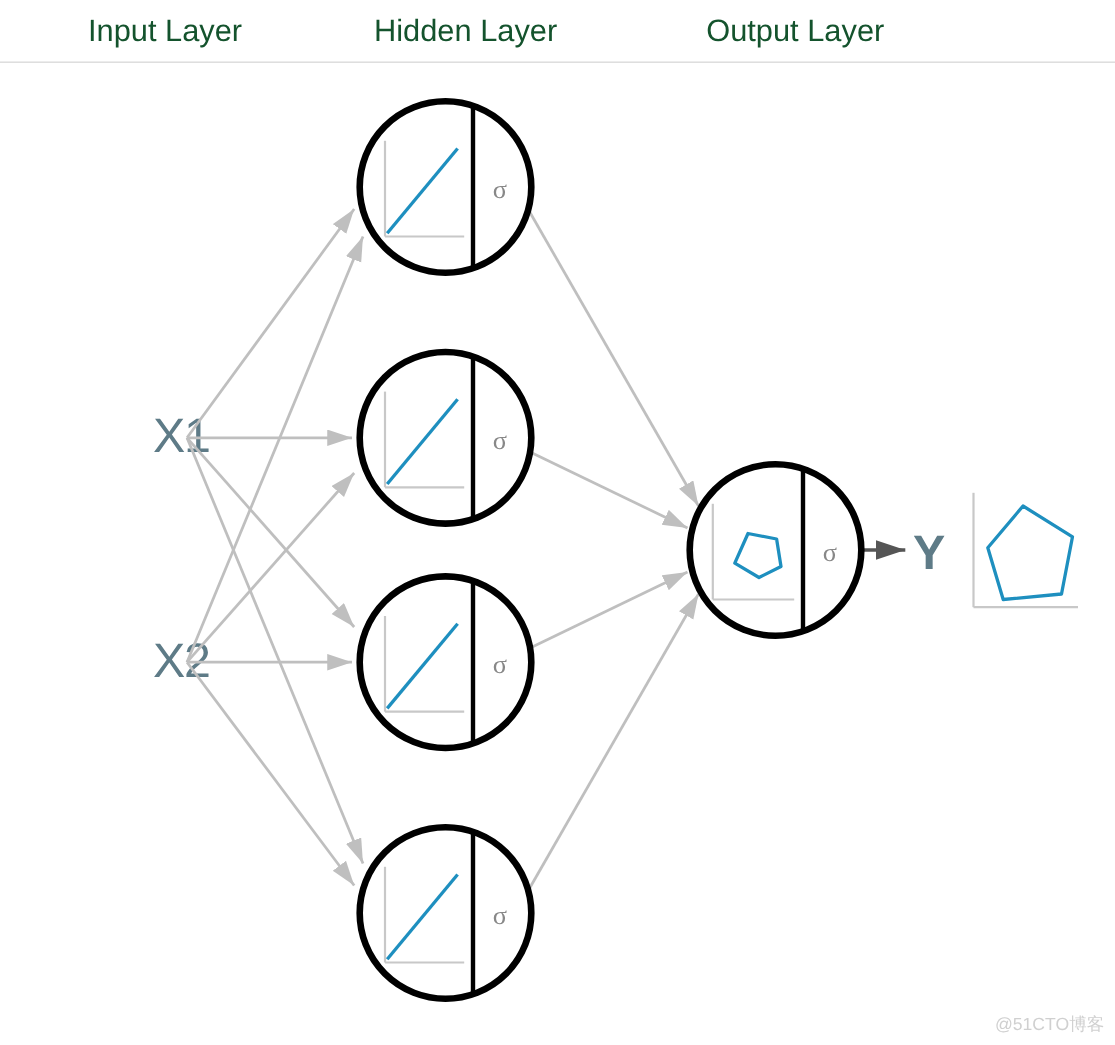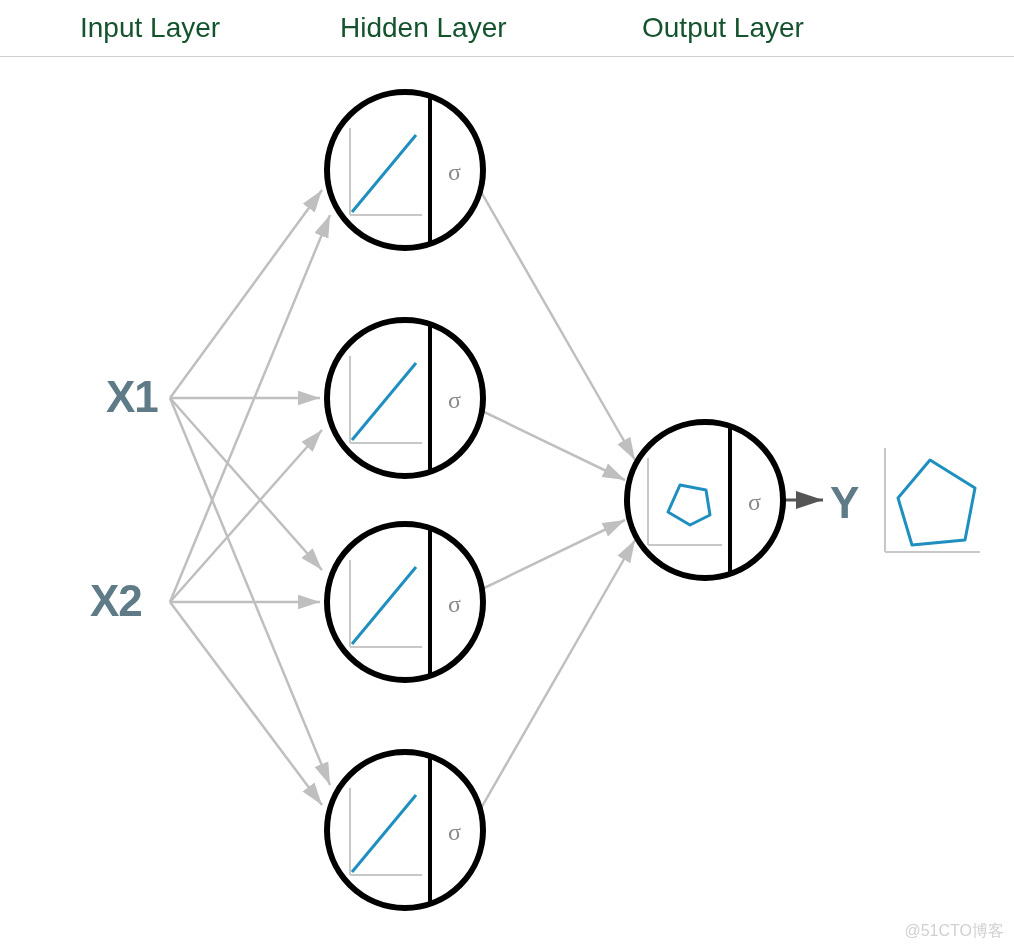--- a/index.html
+++ b/index.html
@@ -22,23 +22,24 @@
     position: absolute;
     top: 56px;
     left: 0;
     width: 1014px;
     height: 1px;
     background: #d0d0d0;
   }
   .input-label {
     position: absolute;
     font-size: 44px;
-    font-weight: 700;
+    font-weight: 400;
     color: #5e7b87;
     letter-spacing: -1px;
+    margin-left: 33px;
   }
   .output-label {
     position: absolute;
     font-size: 44px;
     font-weight: 600;
     color: #5e7b87;
     letter-spacing: -1px;
   }
   svg.net {
     position: absolute;
@@ -61,21 +62,21 @@
 </style>
 </head>
 <body>
 
 <div class="header-label" style="left:80px;">Input Layer</div>
 <div class="header-label" style="left:340px;">Hidden Layer</div>
 <div class="header-label" style="left:642px;">Output Layer</div>
 <div class="hr"></div>
 
 <div class="input-label" style="left:106px; top:372px;">X1</div>
-<div class="input-label" style="left:90px; top:576px;">X2</div>
+<div class="input-label" style="left:106px; top:576px;">X2</div>
 
 <div class="output-label" style="left:830px; top:478px;">Y</div>
 
 <svg class="net" width="1014" height="950">
   <defs>
     <marker id="arrGray" markerWidth="10" markerHeight="10" refX="9" refY="3" orient="auto" markerUnits="strokeWidth">
       <path d="M0,0 L0,6 L9,3 z" fill="#bfbfbf"></path>
     </marker>
     <marker id="arrDark" markerWidth="10" markerHeight="10" refX="9" refY="3" orient="auto" markerUnits="strokeWidth">
       <path d="M0,0 L0,6 L9,3 z" fill="#555"></path>

